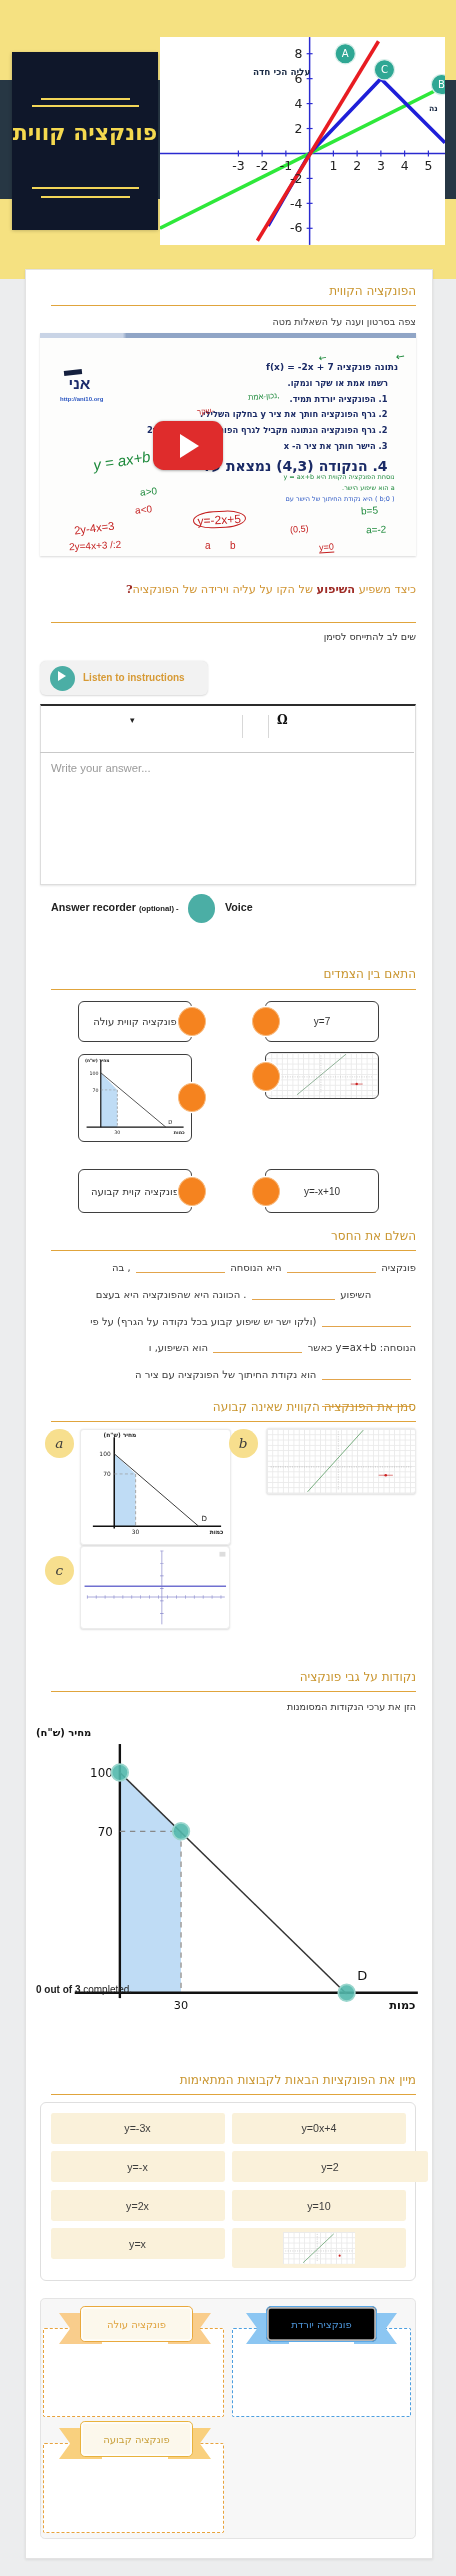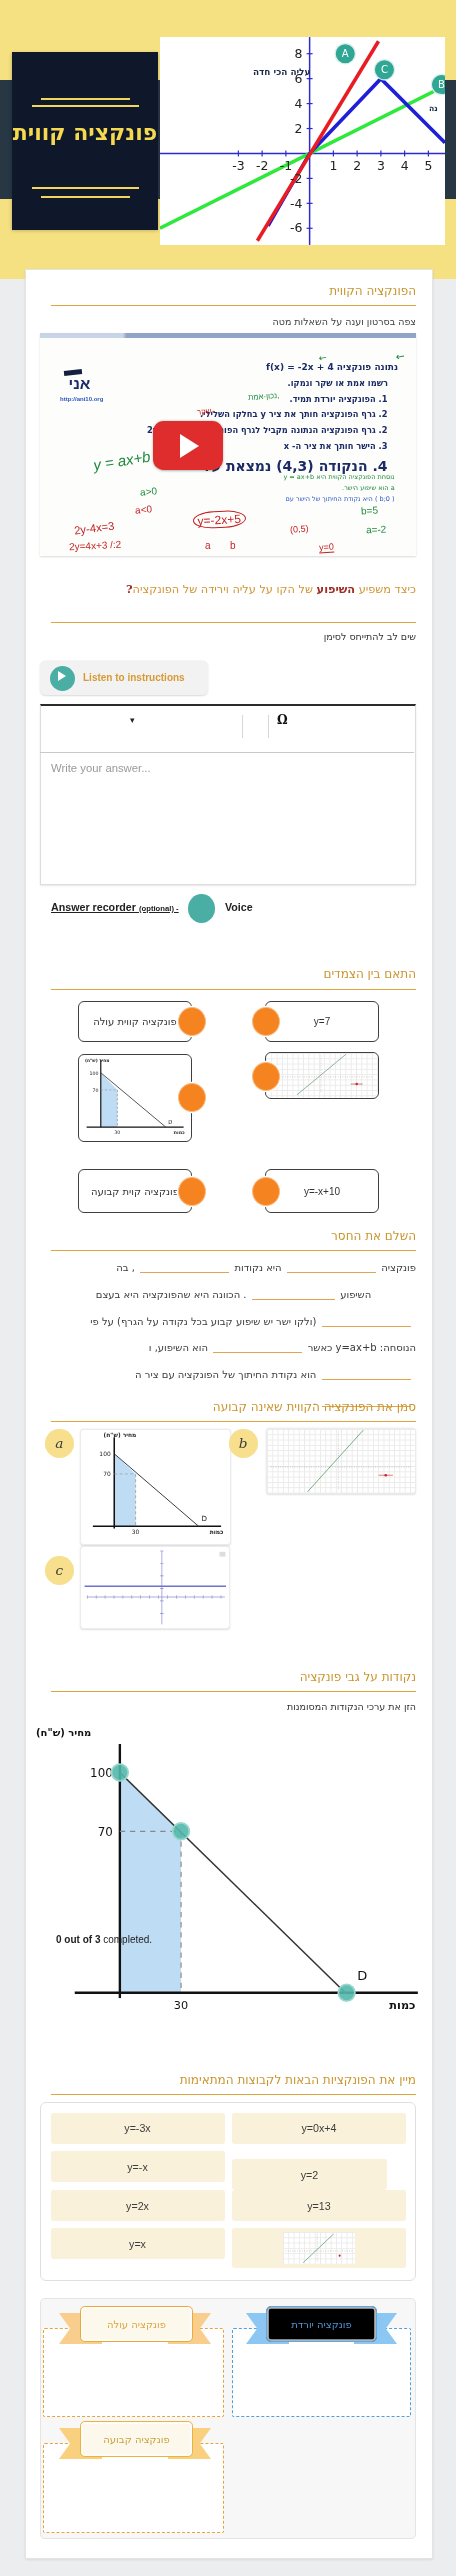--- a/index.html
+++ b/index.html
@@ -138,21 +138,21 @@
   <div id="card" class="abs"></div>
 
   <div class="abs sec-heading" style="left:51px;top:284px;width:365px;">הפונקציה הקווית</div>
   <div class="abs rule" style="left:51px;top:305px;width:365px;"></div>
   <div class="abs he" style="left:51px;top:316px;width:365px;font-size:9.5px;color:#3C3C3C;">צפה בסרטון וענה על השאלות מטה</div>
 
   <div id="board" class="abs">
     <div class="wb" style="left:28.5px;top:42px;font-size:15.5px;font-weight:bold;color:#1B2A6B;">אני</div>
     <div class="wb" style="left:24px;top:37px;width:18px;height:5.3px;background:#15203E;transform:rotate(-6deg);"></div>
     <div class="wb" style="left:20px;top:63px;font-size:6px;color:#2A55C0;font-weight:bold;">http://ani10.org</div>
-    <div class="wb wb-print he" style="right:18px;top:28.5px;font-size:9px;">נתונה פונקציה   f(x) = -2x + 4</div>
+    <div class="wb wb-print he" style="right:18px;top:28.5px;font-size:9px;">נתונה פונקציה   f(x) = -2x + 7</div>
     <div class="wb wb-green" style="right:10.7px;top:16.6px;font-size:10.7px;transform:rotate(35deg);">↙</div>
     <div class="wb wb-green" style="right:89px;top:19px;font-size:9.5px;transform:rotate(35deg);">↙</div>
     <div class="wb wb-print he" style="right:28px;top:45px;font-size:8.3px;">רשמו אמת או שקר ונמקו.</div>
     <div class="wb wb-print he" style="right:28.5px;top:61px;font-size:8.3px;">1. הפונקציה יורדת תמיד.</div>
     <div class="wb wb-green" style="right:137px;top:59px;font-size:7.7px;transform:rotate(-4deg);">נכון-אמת,</div>
     <div class="wb wb-print he" style="right:28.5px;top:76px;font-size:8.3px;">2. גרף הפונקציה חותך את ציר y בחלקו השלילי.</div>
     <div class="wb wb-red" style="right:202px;top:74px;font-size:7.7px;transform:rotate(-6deg);">שקר-</div>
     <div class="wb wb-print he" style="right:28.5px;top:92px;font-size:8.3px;">2. גרף הפונקציה הנתונה מקביל לגרף הפונקציה  2y – 4x = 3</div>
     <div class="wb wb-print he" style="right:28.5px;top:108px;font-size:8.3px;">3. הישר חותך את ציר ה- x</div>
     <div class="wb wb-print he" style="right:28.5px;top:125px;font-size:14px;">4. הנקודה (4,3) נמצאת על</div>
@@ -191,21 +191,21 @@
 
   <div id="ansbox" class="abs"></div>
   <div id="anstoolbar" class="abs">
     <div class="abs" style="left:90px;top:8.3px;font-size:9px;color:#222;">▾</div>
     <div class="tb-divider" style="left:202px;"></div>
     <div class="tb-divider" style="left:228px;"></div>
     <div class="abs" style="left:237px;top:6px;font-size:12px;font-weight:bold;color:#111;font-family:'DejaVu Serif',serif;">Ω</div>
   </div>
   <div class="abs" style="left:51px;top:762px;font-size:11.3px;color:#9A9A9A;" title="Write your answer..."><span>Write your answer...</span></div>
 
-  <div class="abs" style="left:51px;top:901px;font-size:10.7px;font-weight:bold;color:#222;text-decoration:underline;">
+  <div class="abs" style="left:51px;top:901px;font-size:10.7px;font-weight:bold;color:#222;">
     <span>Answer recorder</span> <span style="font-size:7.7px;">(optional) -</span>
   </div>
   <div class="abs teal-circle" style="left:188px;top:894px;width:27px;height:28.5px;"></div>
   <div class="abs" style="left:225px;top:901px;font-size:10.7px;font-weight:bold;color:#222;">Voice</div>
 
   <div class="abs sec-heading" style="left:51px;top:967px;width:365px;">התאם בין הצמדים</div>
   <div class="abs rule" style="left:51px;top:989px;width:365px;"></div>
 
   <div class="abs mbox" style="left:78px;top:1001px;width:112px;height:39px;">
       <div class="mlabel he">פונקציה קווית עולה</div>
@@ -251,21 +251,21 @@
     </div>
   <div class="abs connector" style="left:178px;top:1177px;"></div>
   <div class="abs mbox" style="left:265px;top:1169px;width:112px;height:42px;">
       <div class="mlabel">y=-x+10</div>
     </div>
   <div class="abs connector" style="left:252px;top:1177px;"></div>
 
   <div class="abs sec-heading" style="left:51px;top:1229px;width:365px;">השלם את החסר</div>
   <div class="abs rule" style="left:51px;top:1250px;width:365px;"></div>
   <div class="abs cloze-line" style="top:1262px;">
-    <span>פונקציה</span><span class="blank"></span><span>היא נקודות</span><span class="blank"></span><span>, בה</span>
+    <span>פונקציה</span><span class="blank"></span><span>היא הנוסחה</span><span class="blank"></span><span>, בה</span>
   </div>
   <div class="abs cloze-line" style="top:1289px;text-align:center;">
     <span>השיפוע</span><span class="blank" style="width:83px;"></span><span>. הכוונה היא שהפונקציה היא בעצם</span>
   </div>
   <div class="abs cloze-line" style="top:1316px;">
     <span class="blank"></span><span>(ולקו ישר יש שיפוע קבוע בכל נקודה על הגרף) על פי</span>
   </div>
   <div class="abs cloze-line" style="top:1342px;">
     <span>הנוסחה: y=ax+b כאשר</span><span class="blank"></span><span>הוא השיפוע, ו</span>
   </div>
@@ -348,34 +348,34 @@
         <circle cx="116" cy="48" r="14" fill="#52B8AC" fill-opacity="0.9" stroke="#9AD6CD" stroke-width="3"></circle>
       </g>
       <g>
         <circle cx="219" cy="147" r="14" fill="#52B8AC" fill-opacity="0.9" stroke="#9AD6CD" stroke-width="3"></circle>
       </g>
       <g>
         <circle cx="498" cy="419" r="14" fill="#52B8AC" fill-opacity="0.9" stroke="#9AD6CD" stroke-width="3"></circle>
       </g>
     </svg>
   </div>
-  <div class="abs" style="left:36px;top:1934px;font-size:10px;color:#222;margin-left:20px;">
+  <div class="abs" style="left:36px;top:1984px;font-size:10px;color:#222;">
     <span style="font-weight:bold;">0 out of 3</span><span> completed.</span>
   </div>
 
   <div class="abs sec-heading" style="left:51px;top:2073px;width:365px;">מיין את הפונקציות הבאות לקבוצות המתאימות</div>
   <div class="abs rule" style="left:51px;top:2094px;width:365px;"></div>
 
   <div id="sort-container" class="abs">
     <div class="fcard" style="left:9.5px;top:9.5px;width:174px;height:31px;">y=-3x</div>
     <div class="fcard" style="left:191px;top:9.5px;width:174px;height:31px;">y=0x+4</div>
     <div class="fcard" style="left:9.5px;top:48px;width:174px;height:31px;">y=-x</div>
-    <div class="fcard" style="left:191px;top:56px;width:155px;height:31px;text-align:right;">y=2</div>
+    <div class="fcard" style="left:191px;top:48px;width:196px;height:31px;text-align:right;">y=2</div>
     <div class="fcard" style="left:9.5px;top:87px;width:174px;height:31px;">y=2x</div>
-    <div class="fcard" style="left:191px;top:87px;width:174px;height:31px;">y=13</div>
+    <div class="fcard" style="left:191px;top:87px;width:174px;height:31px;">y=10</div>
     <div class="fcard" style="left:9.5px;top:125px;width:174px;height:31px;">y=x</div>
     <div class="fcard" style="left:191px;top:125px;width:174px;height:40px;">
       <div class="gridbg" style="width:72px;height:32px;background-color:#fff;position:relative;">
         <svg width="72" height="32" viewBox="0 0 122 54">
           <line x1="4" y1="32" x2="118" y2="32" stroke="#A9A9A9" stroke-width="1" stroke-dasharray="1.5 2.5"></line>
           <line x1="58" y1="3" x2="58" y2="51" stroke="#BBB" stroke-width="1" stroke-dasharray="2 2"></line>
           <line x1="34" y1="52" x2="86" y2="3" stroke="#6FA878" stroke-width="1.4"></line>
           <circle cx="96" cy="40" r="1.8" fill="#C22"></circle>
         </svg>
       </div>

